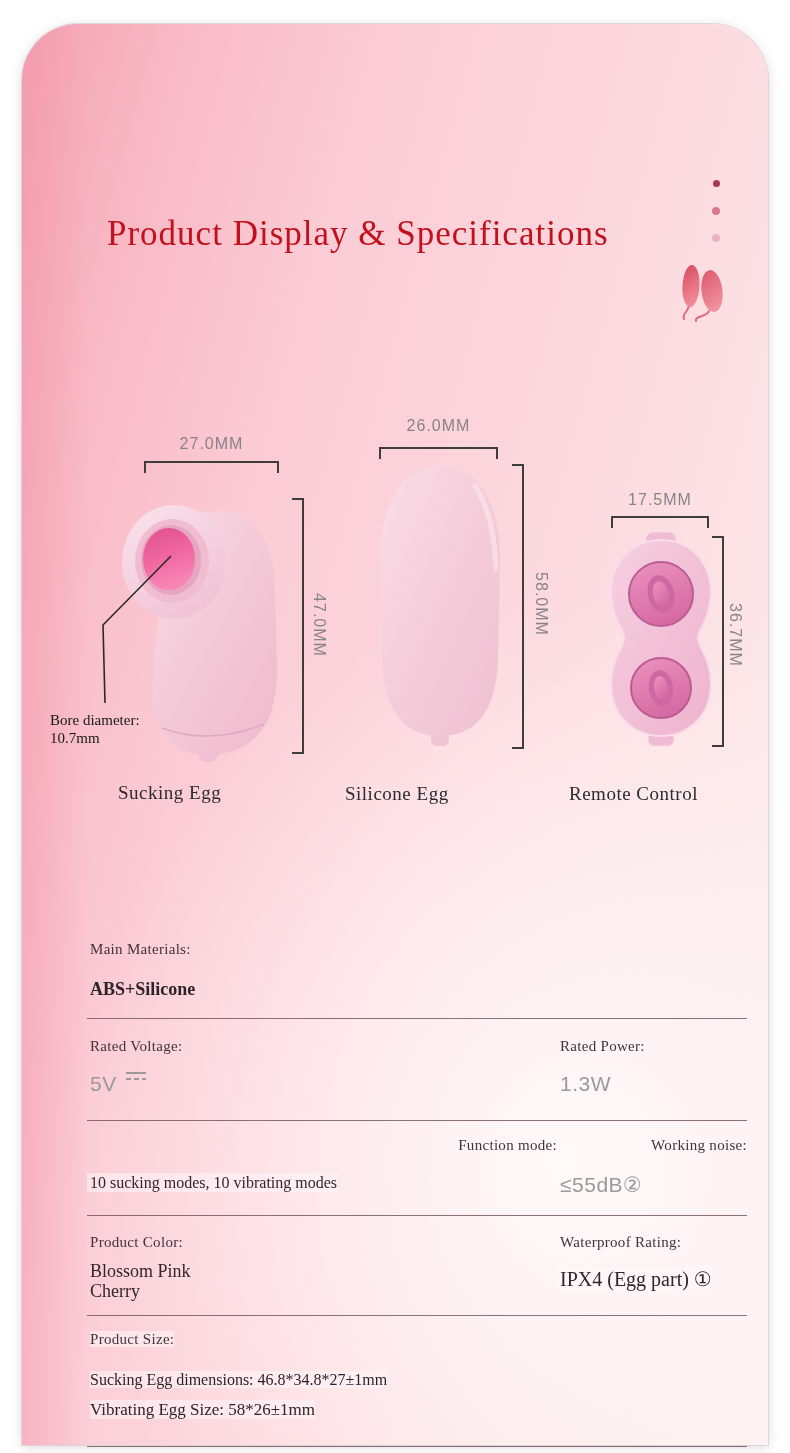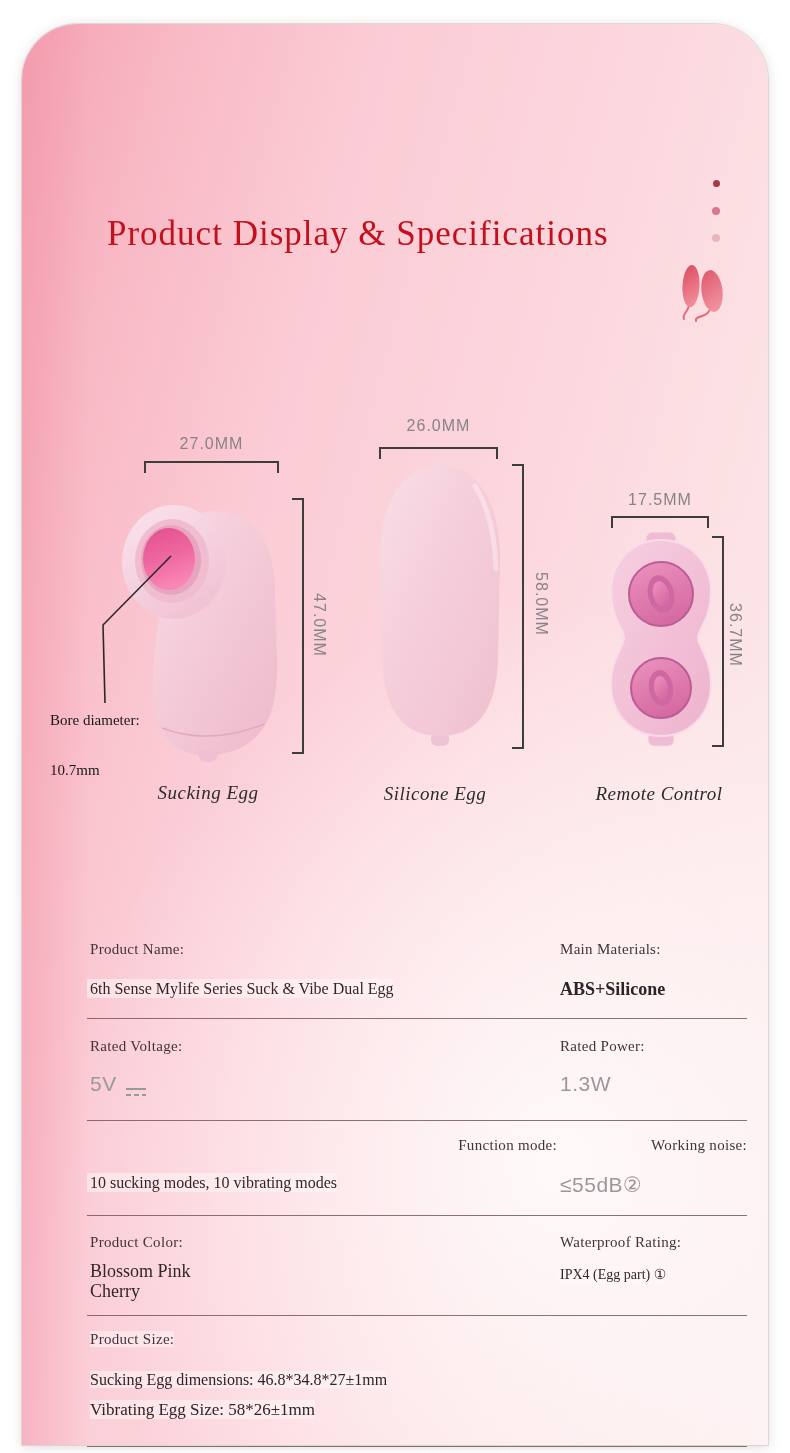--- a/index.html
+++ b/index.html
@@ -23,41 +23,41 @@
   
   .bkt-h{position:absolute;height:12px;border-top:2px solid #3d3d3d;
          border-left:2px solid #3d3d3d;border-right:2px solid #3d3d3d;box-sizing:border-box;}
   .bkt-v{position:absolute;width:12px;border-right:2px solid #3d3d3d;
          border-top:2px solid #3d3d3d;border-bottom:2px solid #3d3d3d;box-sizing:border-box;}
   .dim{position:absolute;font-family:"Liberation Sans","DejaVu Sans",sans-serif;
        font-size:16px;color:#87838a;letter-spacing:1px;text-align:center;}
   .dim-v{position:absolute;font-family:"Liberation Sans","DejaVu Sans",sans-serif;
          font-size:16px;color:#87838a;letter-spacing:1px;white-space:nowrap;
          transform:translate(-50%,-50%) rotate(90deg);}
-  .fig-label{position:absolute;width:180px;text-align:center;font-size:19px;
-             color:#2c2c2c;letter-spacing:0.5px;font-style:italic;}
+  .fig-label{position:absolute;width:180px;text-align:left;font-size:19px;
+             color:#2c2c2c;letter-spacing:0.5px;}
   .note{position:absolute;left:28px;font-size:15px;color:#171717;line-height:18px;}
   .prod{position:absolute;}
   
   .spec-table{position:absolute;left:65px;top:900px;width:660px;}
   .spec-row{display:grid;grid-template-columns:470px 1fr;box-sizing:border-box;
             border-bottom:1px solid rgba(110,80,86,0.8);}
   .r1{min-height:95px;padding-top:18px;}
   .r2{min-height:102px;padding-top:20px;}
   .r3{min-height:95px;padding-top:17px;}
   .r4{min-height:100px;padding-top:19px;}
   .r5{min-height:131px;padding-top:16px;}
   .lbl{display:block;font-size:15px;color:#44323a;letter-spacing:0.3px;line-height:15px;padding-left:3px;}
   .r1 .lbl{margin-bottom:22px;} .r2 .lbl{margin-bottom:18px;} .r3 .lbl{margin-bottom:20px;text-align:right;}
   .r4 .lbl{margin-bottom:11px;} .r5 .lbl{margin-bottom:18px;}
-  .val{display:inline-block;font-size:14px;color:#33262b;line-height:1.2;padding-left:3px;}
+  .val{display:inline-block;font-size:20px;color:#33262b;line-height:1.2;padding-left:3px;}
   .val-sm{font-size:16px;}
   .val-2l{display:block;font-size:18px;line-height:20px;}
   .val-bold{font-size:18px;font-weight:600;color:#2d2429;}
-  .val-gray{display:inline-flex;align-items:flex-end;font-family:"Liberation Sans","DejaVu Sans",sans-serif;
+  .val-gray{display:inline-flex;align-items:flex-start;font-family:"Liberation Sans","DejaVu Sans",sans-serif;
             font-size:21px;color:#9b989b;letter-spacing:0.5px;padding-left:3px;}
   .size-line{display:block;font-size:16px;line-height:30px;color:#2e2328;padding-left:3px;}
   .hl{background:rgba(255,245,247,0.55);}
   .dc-icon{display:inline-block;width:20px;margin-left:9px;}
   .dc-icon .t{height:2px;background:#9b989b;}
   .dc-icon .b{margin-top:4px;height:2px;
       background:repeating-linear-gradient(90deg,#9b989b 0 5px,transparent 5px 8px);}
 </style>
 </head>
 <body>
@@ -112,21 +112,21 @@
       <ellipse cx="57" cy="60" rx="52" ry="57" fill="url(#seMouth)"></ellipse>
       <ellipse cx="55" cy="59" rx="37" ry="42" fill="#efbcd0"></ellipse>
       <ellipse cx="54" cy="58" rx="30" ry="35" fill="#e7a5c0"></ellipse>
       <ellipse cx="52" cy="57" rx="26" ry="31" fill="url(#seHole)"></ellipse>
     </svg>
 
     <svg class="prod" style="left:70px;top:525px;" width="90" height="160" viewBox="70 525 90 160">
       <polyline points="149,532 81,601 83,679" fill="none" stroke="#2a2a2a" stroke-width="1.6"></polyline>
     </svg>
     <div class="note" style="top:687px;">Bore diameter:</div>
-    <div class="note" style="top:705px;margin-top:32px;">10.7mm</div>
+    <div class="note" style="top:705px;">10.7mm</div>
     <div class="fig-label" style="left:96px;top:758px;">Sucking Egg</div>
 
     <div class="dim" style="left:357px;top:393px;width:119px;">26.0MM</div>
     <div class="bkt-h" style="left:357px;top:423px;width:119px;"></div>
     <div class="bkt-v" style="left:490px;top:440px;height:285px;"></div>
     <div class="dim-v" style="left:519px;top:580px;">58.0MM</div>
 
     <svg class="prod" style="left:355px;top:440px;" width="126" height="284" viewBox="0 0 126 284">
       <defs>
         <linearGradient id="veBody" x1="0" y1="0" x2="1" y2="1">
@@ -166,24 +166,20 @@
       <circle cx="53" cy="158" r="30" fill="url(#btnG)" stroke="#bb5d95" stroke-width="2"></circle>
       <ellipse cx="53" cy="158" rx="12" ry="18" transform="rotate(-8 53 158)" fill="#cf67a2"></ellipse>
       <ellipse cx="53" cy="158" rx="7" ry="12" transform="rotate(-8 53 158)" fill="url(#btnG)"></ellipse>
     </svg>
     <div class="fig-label" style="left:547px;top:759px;">Remote Control</div>
 
     <div class="spec-table">
 
       <div class="spec-row r1">
         <div>
-          <span class="lbl">Product Name:</span>
-          <span class="val val-sm hl">6th Sense Mylife Series Suck &amp; Vibe Dual Egg</span>
-        </div>
-        <div>
           <span class="lbl">Main Materials:</span>
           <span class="val val-bold">ABS+Silicone</span>
         </div>
       </div>
 
       <div class="spec-row r2">
         <div>
           <span class="lbl">Rated Voltage:</span>
           <span class="val-gray">
               <span>5V</span>

